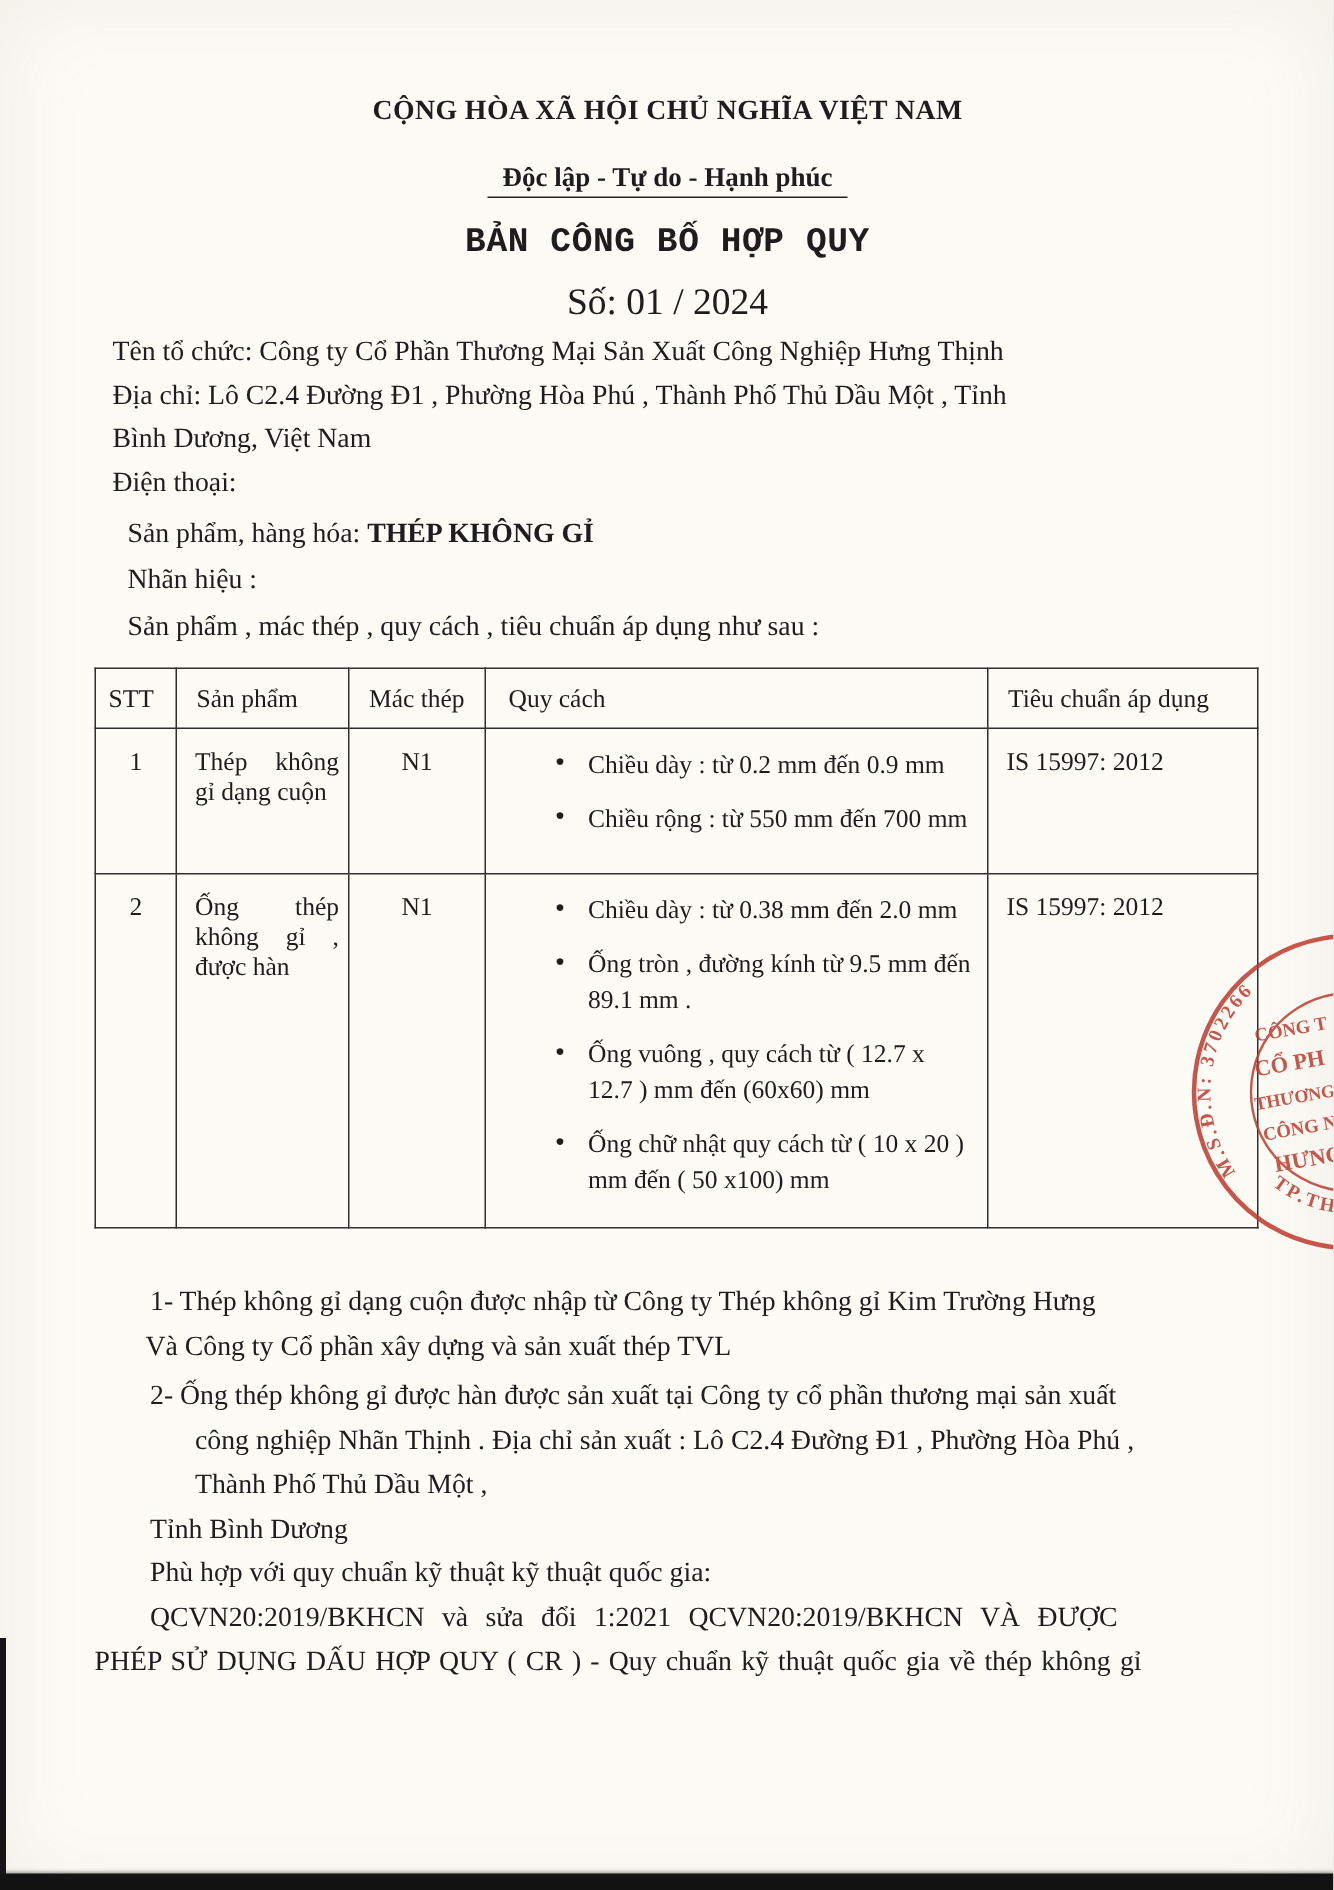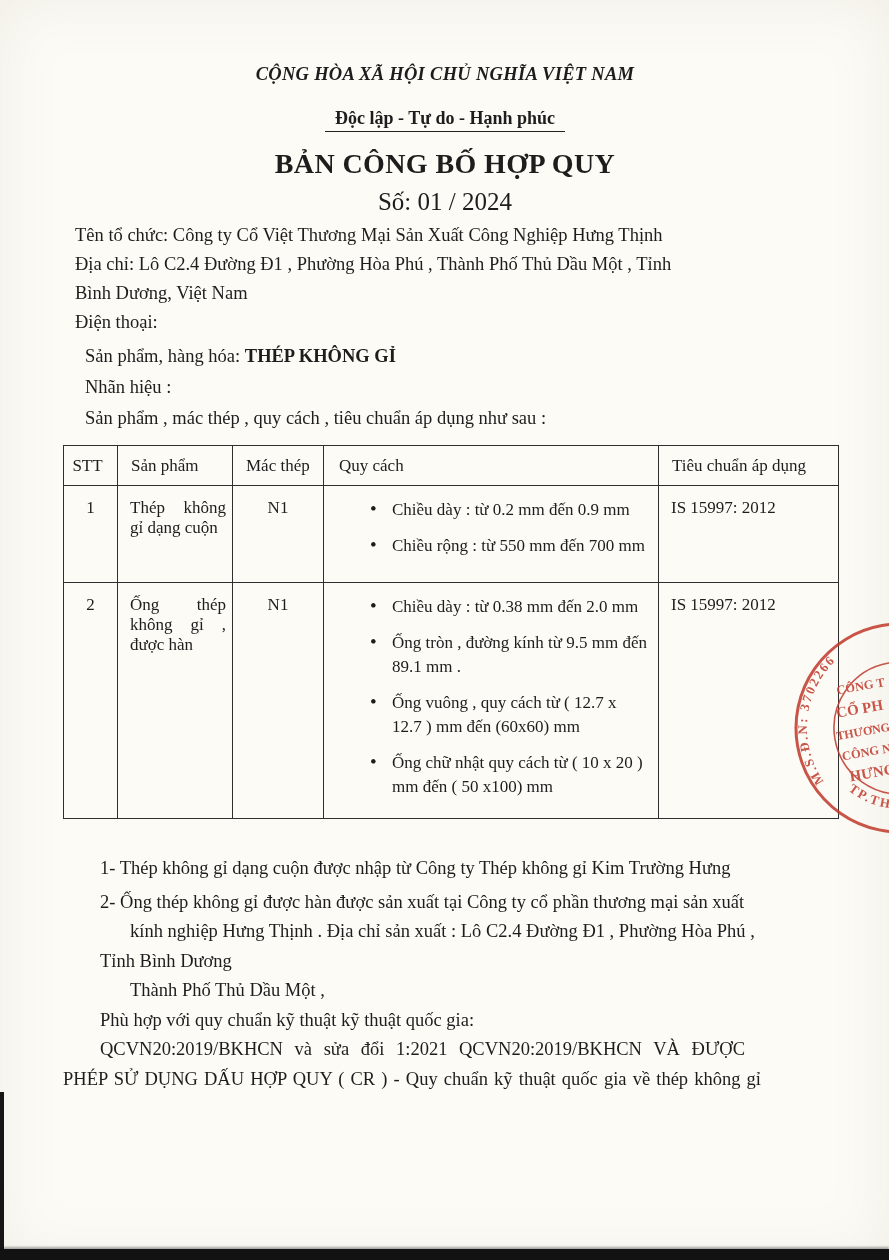--- a/index.html
+++ b/index.html
@@ -9,29 +9,29 @@
     width: 889px; height: 1260px;
     background: #fcfbf6;
     font-family: "Liberation Serif", "DejaVu Serif", serif;
     color: #1d1d1d;
     overflow: hidden;
     box-shadow: inset 0 0 60px rgba(128,118,92,0.10);
   }
   .abs { position: absolute; }
 
   .nat-header { top: 64px; left: 75px; width: 740px; text-align: center; }
-  .nat-line1 { font-size: 18.5px; font-weight: bold; letter-spacing: 0.3px; font-style: italic; }
+  .nat-line1 { font-size: 18.5px; font-weight: bold; letter-spacing: 0.3px; }
   .nat-line2 {
     display: inline-block; margin-top: 5px;
     font-size: 18px; font-weight: bold;
     padding: 0 10px 2px 10px;
     border-bottom: 1.6px solid #222;
   }
 
-  .doc-title { top: 148px; left: 75px; width: 740px; text-align: center; font-size: 28px; font-weight: bold; letter-spacing: 0.4px; }
+  .doc-title { top: 148px; left: 75px; width: 740px; text-align: center; font-size: 23px; font-weight: bold; letter-spacing: 0.4px; font-family: Liberation Mono, monospace; }
   .doc-number { top: 188px; left: 75px; width: 740px; text-align: center; font-size: 25px; }
 
   .org-block { top: 221px; left: 75px; width: 745px; font-size: 18.5px; line-height: 29px; }
   .product-block { top: 341px; left: 85px; width: 730px; font-size: 18.5px; line-height: 31px; }
   .product-block b { font-weight: bold; }
 
   table.spec-table {
     position: absolute; top: 445px; left: 63px; width: 775px;
     border-collapse: collapse; table-layout: fixed; font-size: 17px;
   }
@@ -88,21 +88,21 @@
 
   <div class="abs nat-header">
     <div class="nat-line1">CỘNG HÒA XÃ HỘI CHỦ NGHĨA VIỆT NAM</div><br>
     <div class="nat-line2">Độc lập - Tự do - Hạnh phúc</div>
   </div>
 
   <div class="abs doc-title">BẢN CÔNG BỐ HỢP QUY</div>
   <div class="abs doc-number">Số: 01 / 2024</div>
 
   <div class="abs org-block">
-    <div class="line">Tên tổ chức: Công ty Cổ Việt Thương Mại Sản Xuất Công Nghiệp Hưng Thịnh</div>
+    <div class="line">Tên tổ chức: Công ty Cổ Phần Thương Mại Sản Xuất Công Nghiệp Hưng Thịnh</div>
     <div class="line">Địa chỉ: Lô C2.4 Đường Đ1 , Phường Hòa Phú , Thành Phố Thủ Dầu Một , Tỉnh</div>
     <div class="line">Bình Dương, Việt Nam</div>
     <div class="line">Điện thoại:</div>
   </div>
 
   <div class="abs product-block">
     <div class="line"><span>Sản phẩm, hàng hóa: </span><b>THÉP KHÔNG GỈ</b></div>
     <div class="line">Nhãn hiệu :</div>
     <div class="line">Sản phẩm , mác thép , quy cách , tiêu chuẩn áp dụng như sau :</div>
   </div>
@@ -147,24 +147,25 @@
           <li>Ống chữ nhật quy cách từ ( 10 x 20 ) mm đến ( 50 x100) mm</li>
         </ul>
       </td>
       <td class="c-tc">IS 15997: 2012</td>
     </tr>
   </tbody>
     </table>
 
   <div class="abs notes">
     <div class="nline n0">1- Thép không gỉ dạng cuộn được nhập từ Công ty Thép không gỉ Kim Trường Hưng</div>
+    <div class="nline n1">Và Công ty Cổ phần xây dựng và sản xuất thép TVL</div>
     <div class="nline n2">2- Ống thép không gỉ được hàn được sản xuất tại Công ty cổ phần thương mại sản xuất</div>
-    <div class="nline n3">kính nghiệp Hưng Thịnh . Địa chỉ sản xuất : Lô C2.4 Đường Đ1 , Phường Hòa Phú ,</div>
+    <div class="nline n3">công nghiệp Nhãn Thịnh . Địa chỉ sản xuất : Lô C2.4 Đường Đ1 , Phường Hòa Phú ,</div>
+    <div class="nline n4">Thành Phố Thủ Dầu Một ,</div>
     <div class="nline n5">Tỉnh Bình Dương</div>
-    <div class="nline n4">Thành Phố Thủ Dầu Một ,</div>
     <div class="nline n6">Phù hợp với quy chuẩn kỹ thuật kỹ thuật quốc gia:</div>
     <div class="nline n7">QCVN20:2019/BKHCN và sửa đổi 1:2021 QCVN20:2019/BKHCN VÀ ĐƯỢC</div>
     <div class="nline n8">PHÉP SỬ DỤNG DẤU HỢP QUY ( CR ) - Quy chuẩn kỹ thuật quốc gia về thép không gỉ</div>
   </div>
 
   <svg class="stamp" width="224" height="224" viewBox="0 0 224 224" aria-hidden="true">
     <defs>
       <path id="arc-top" d="M 31.5 158.5 A 93 93 0 1 1 192.5 158.5" fill="none"></path>
       <path id="arc-bottom" d="M 42 152.5 A 81 81 0 0 0 182 152.5" fill="none"></path>
     </defs>

